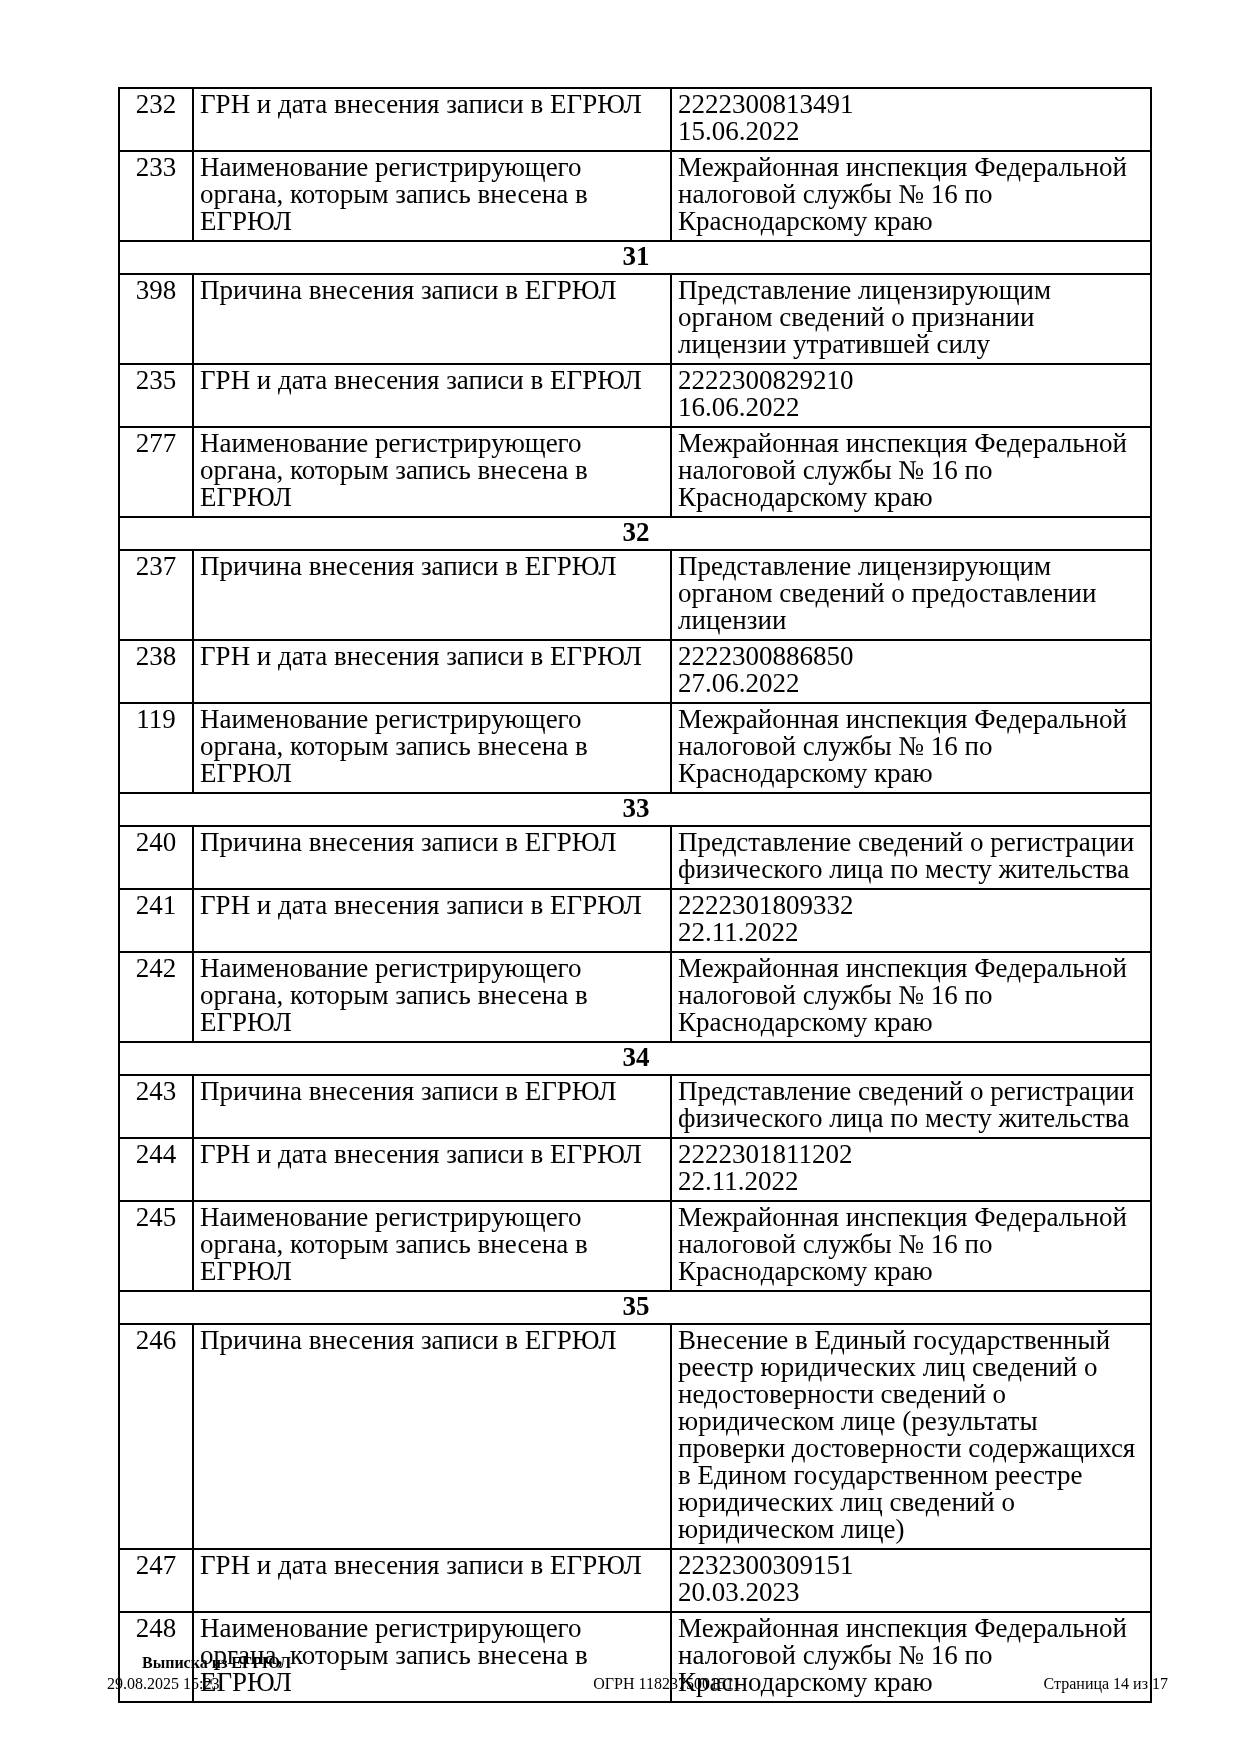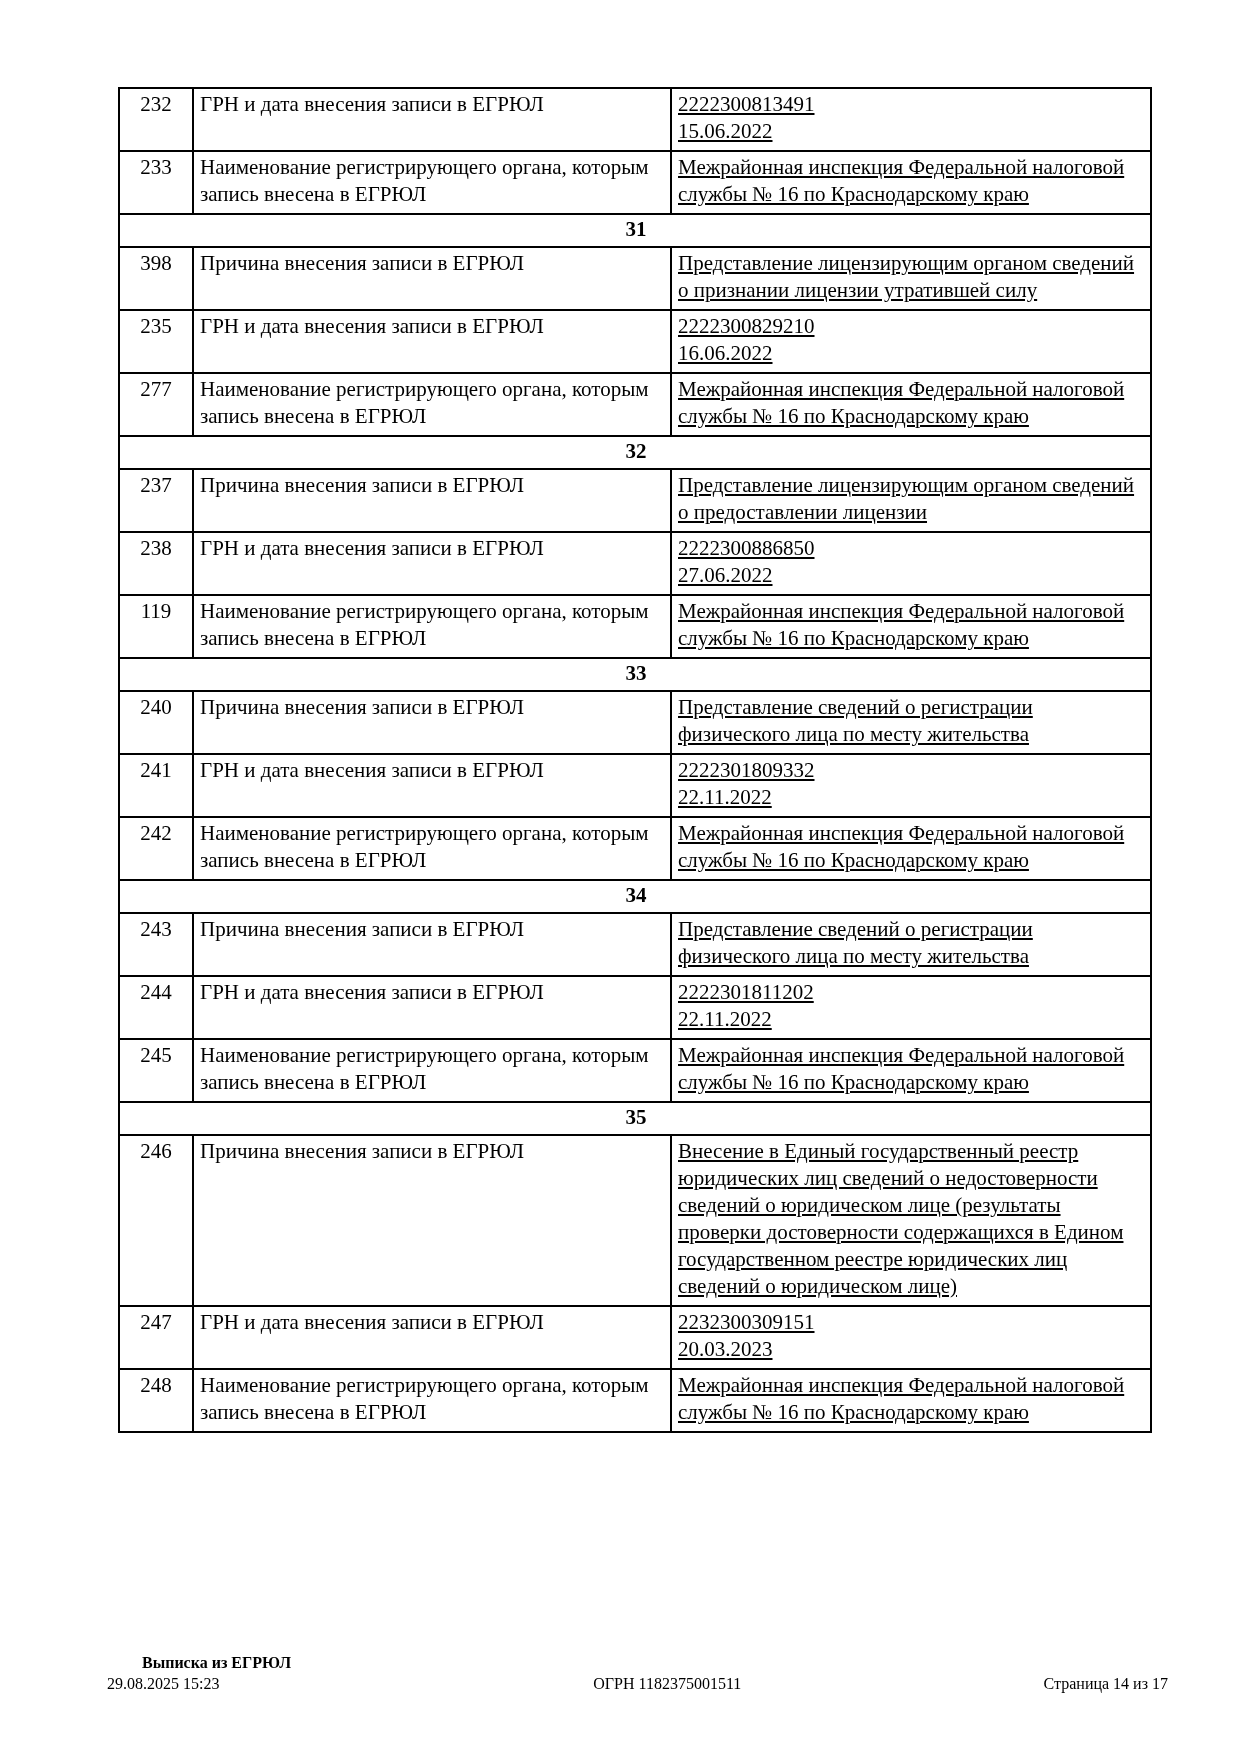--- a/index.html
+++ b/index.html
@@ -23,38 +23,37 @@
     position: absolute;
     left: 118px;
     top: 87px;
     width: 1032px;
     border-collapse: collapse;
     table-layout: fixed;
   }
   table.registry-table td {
     border: 2px solid #000000;
     vertical-align: top;
-    font-size: 21px;
+    font-size: 27px;
     line-height: 27px;
     padding: 2px 6px 5px 6px;
     overflow: hidden;
   }
   td.cell-num {
     text-align: center;
     padding-left: 2px;
     padding-right: 2px;
   }
   td.cell-label {
     padding-right: 8px;
   }
   td.cell-value {
     white-space: pre-line;
     padding-left: 7px;
     padding-right: 12px;
-    text-decoration: underline;
   }
   tr.section-row td {
     text-align: center;
     font-weight: bold;
     padding: 1px 0 3px 2px;
     line-height: 27px;
   }
   .footer {
     position: absolute;
     left: 107px;

